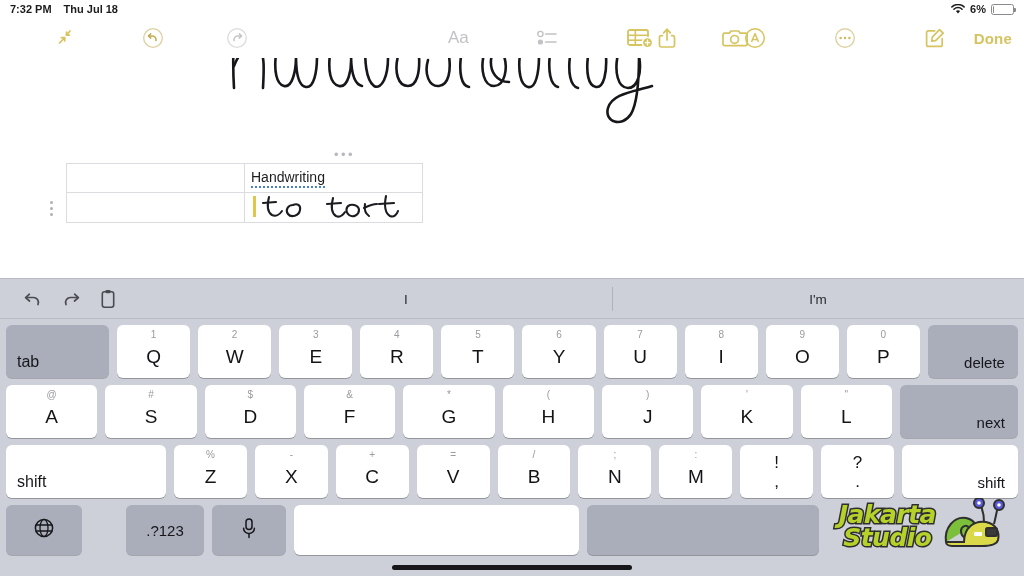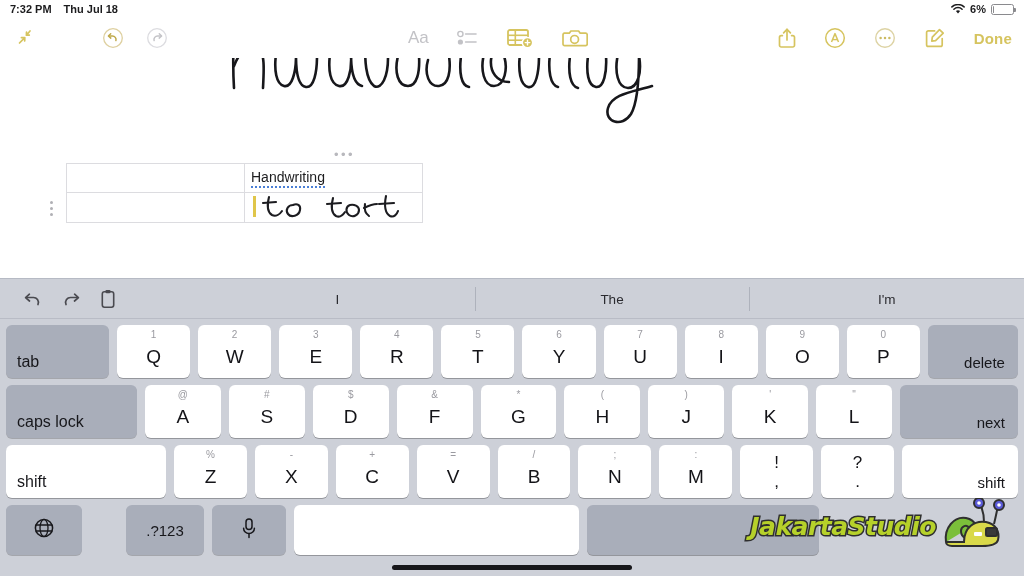--- a/index.html
+++ b/index.html
@@ -30,21 +30,21 @@
   }
   .batt-fill { position:absolute; left:1px; top:1px; bottom:1px; width:6%; background:#8a8a8e; border-radius:1.5px; }
 
   
   .toolbar {
     position:absolute; top:18px; left:0; width:1024px; height:40px;
   }
   .tb-left { position:absolute; left:0; top:0; height:40px; display:flex; align-items:center; gap:22px; padding-left:16px; }
   .tb-center { position:absolute; left:408px; top:0; height:40px; display:flex; align-items:center; gap:28px; }
   .tb-right { position:absolute; right:12px; top:0; height:40px; display:flex; align-items:center; gap:28px; }
-  .icon-btn { display:flex; align-items:center; justify-content:center; cursor:default; }
+  .icon-btn { display:flex; align-items:center; justify-content:center; cursor:default;margin-left:40px; }
   .gold { color:#d6c45f; }
   .grayic { color:#c2c2c6; }
   .done-btn { color:#d6c45f; font-size:15px; font-weight:bold; letter-spacing:.2px; }
 
   
   .note-body { position:absolute; top:58px; left:0; width:1024px; height:205px; background:#fff; overflow:hidden; }
   .note-title-hw { position:absolute; left:218px; top:-48px; width:470px; height:120px; }
 
   .table-wrap { position:absolute; left:66px; top:105px; width:356px; }
   .tbl-dots { position:absolute; left:268px; top:-12px; letter-spacing:2.5px; color:#b8b8bd; font-size:13px; line-height:8px; }
@@ -119,21 +119,21 @@
   .k-hide { flex:0 0 232px !important; background:#a9aeba; }
 
   .bottomrow { display:flex; gap:8px; margin-bottom:0; padding-bottom:4px; }
   .bottomrow .key { height:50px; }
 
   
   .watermark {
     position:absolute; right:18px; bottom:22px;
     display:flex; align-items:center; gap:6px; pointer-events:none;
   }
-  .wm-text { display:flex; align-items:center; line-height:0.92; }
+  .wm-text { display:flex; flex-direction:column; align-items:center; line-height:0.92; }
   .wm-text span {
     font-family:"DejaVu Sans", sans-serif;
     font-weight:bold; font-style:italic; font-size:25px;
     color:#b6d12a;
     -webkit-text-stroke:3px #2f2f2f;
     paint-order:stroke fill;
     letter-spacing:-0.5px;
   }
   .home-indicator {
     position:absolute; left:50%; transform:translateX(-50%); bottom:6px;
@@ -335,21 +335,20 @@
         </span>
         <span class="pt-icon">
           <svg width="16" height="20" viewBox="0 0 16 20">
             <rect x="2.3" y="2.8" width="11.4" height="15.4" rx="2.2" fill="none" stroke="#4a4a50" stroke-width="1.6"></rect>
             <rect x="5.4" y="1" width="5.2" height="3.2" rx="1.1" fill="#4a4a50"></rect>
           </svg>
         </span>
       </div>
       <div class="predict-words">
         <div class="pw">I</div>
-        <div class="pw">The</div>
         <div class="pw">I'm</div>
       </div>
     </div>
 
     <div class="keys">
 
       <div class="krow row1">
         <div class="key mod k-tab">
           <span class="lbl-left">tab</span>
         </div>
@@ -392,23 +391,20 @@
         <div class="key">
           <span class="alt">0</span>
           <span class="main">P</span>
         </div>
         <div class="key mod k-delete">
           <span class="lbl-right">delete</span>
         </div>
       </div>
 
       <div class="krow">
-        <div class="key mod k-caps">
-          <span class="lbl-left">caps lock</span>
-        </div>
         <div class="key">
           <span class="alt">@</span>
           <span class="main">A</span>
         </div>
         <div class="key">
           <span class="alt">#</span>
           <span class="main">S</span>
         </div>
         <div class="key">
           <span class="alt">$</span>

